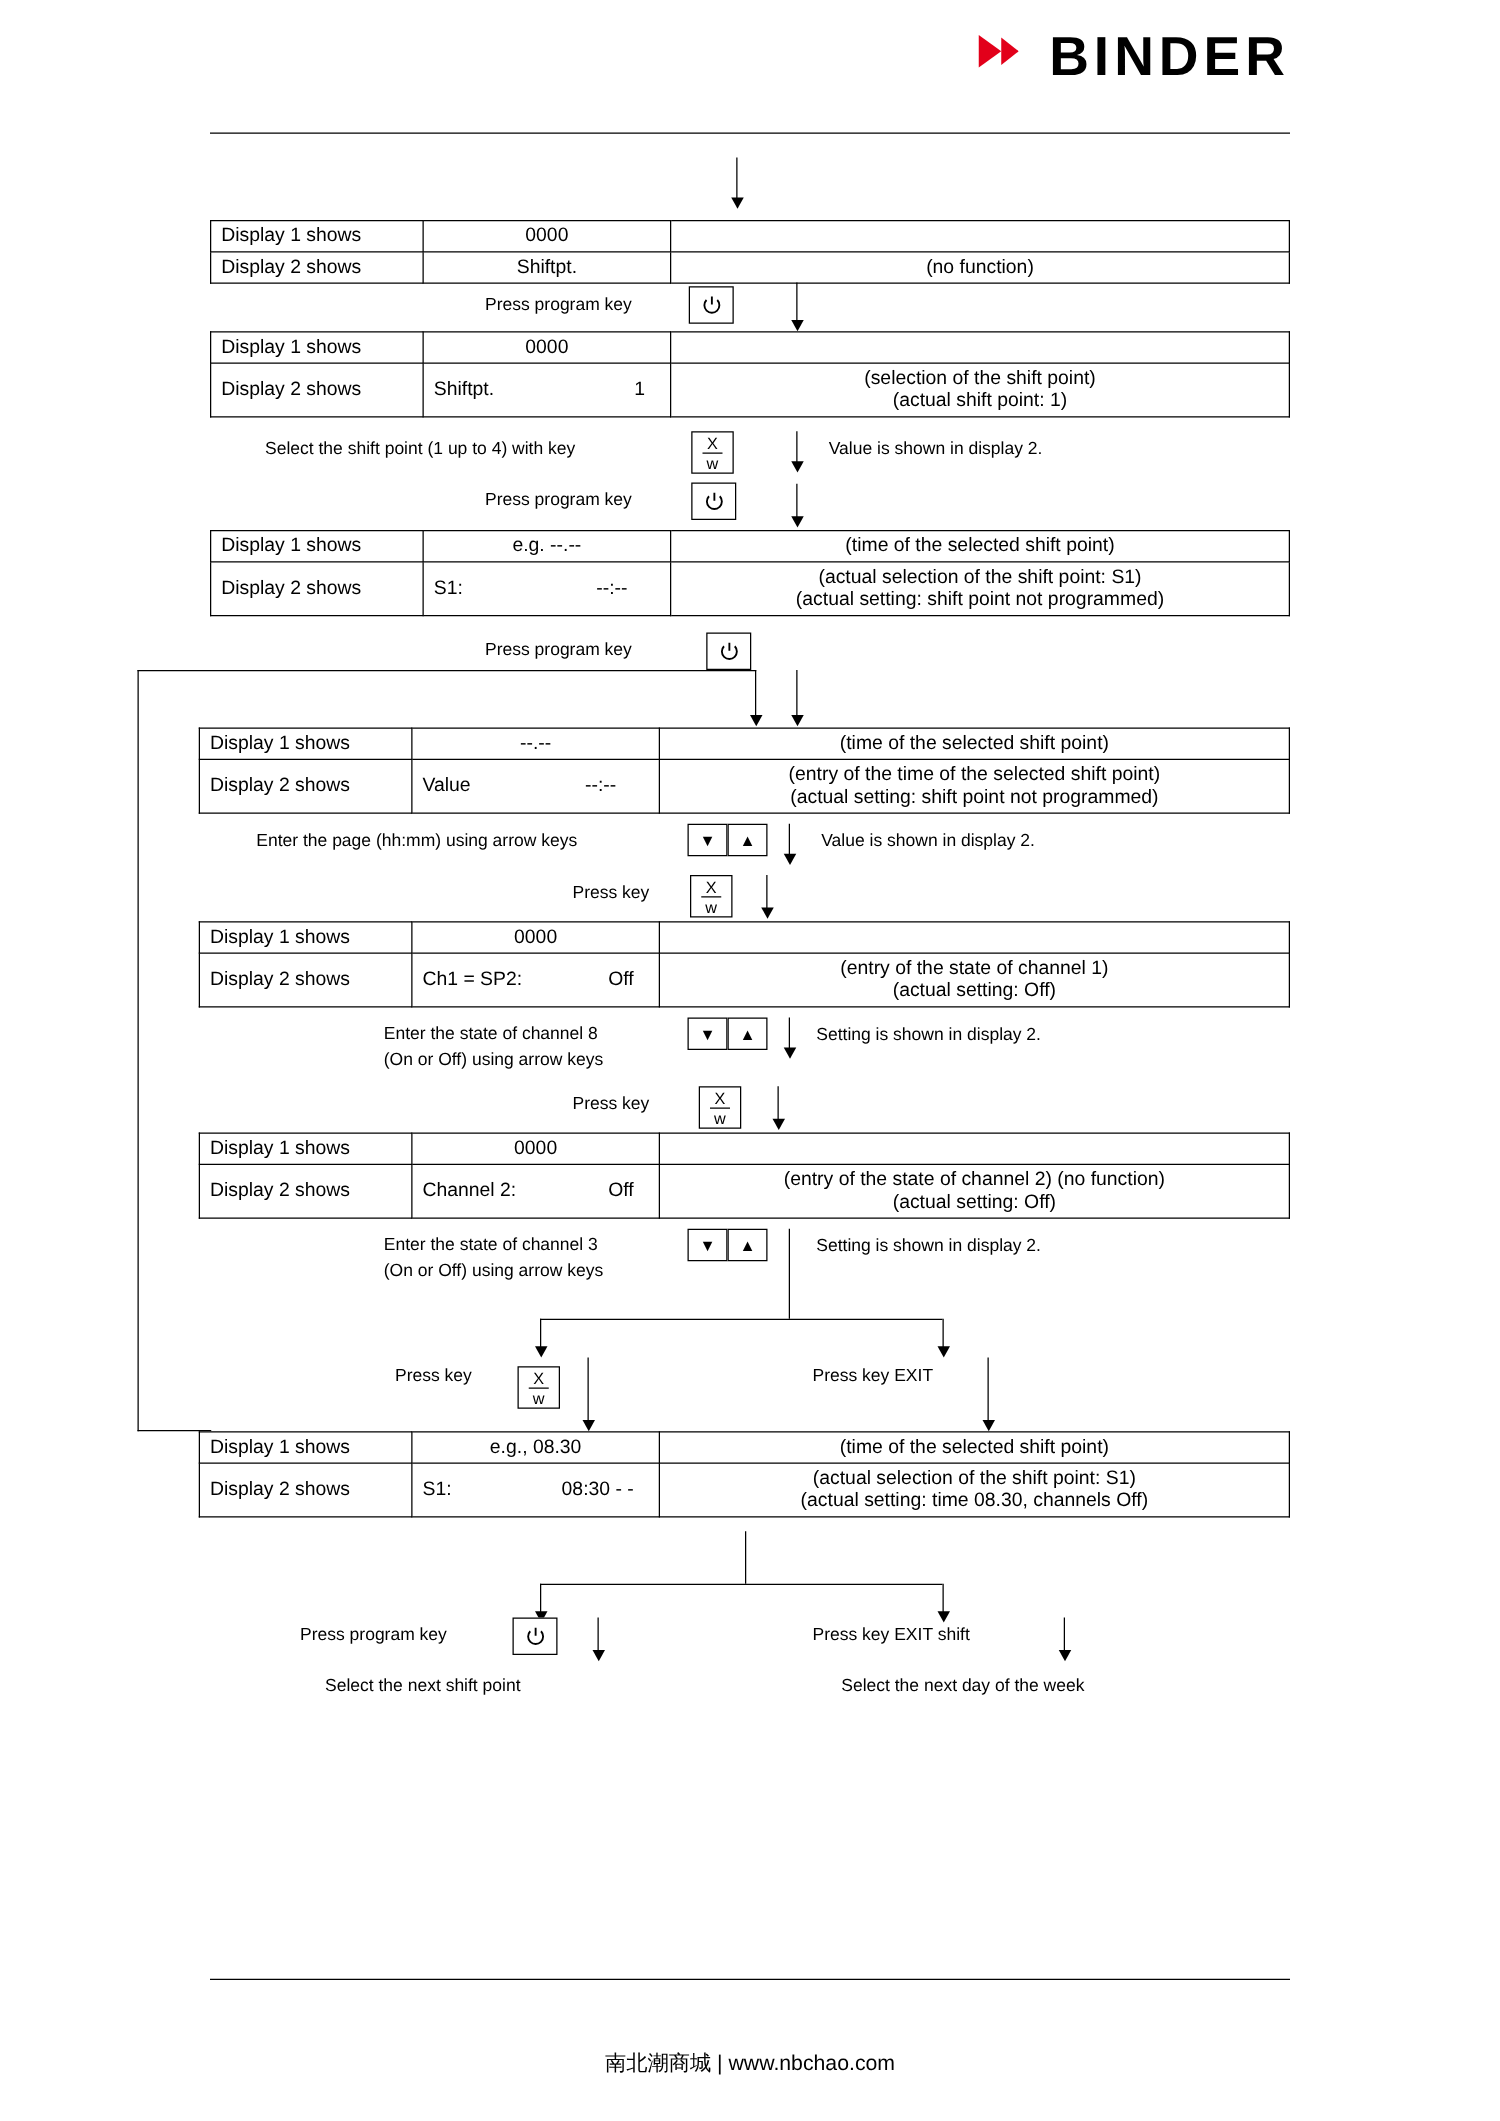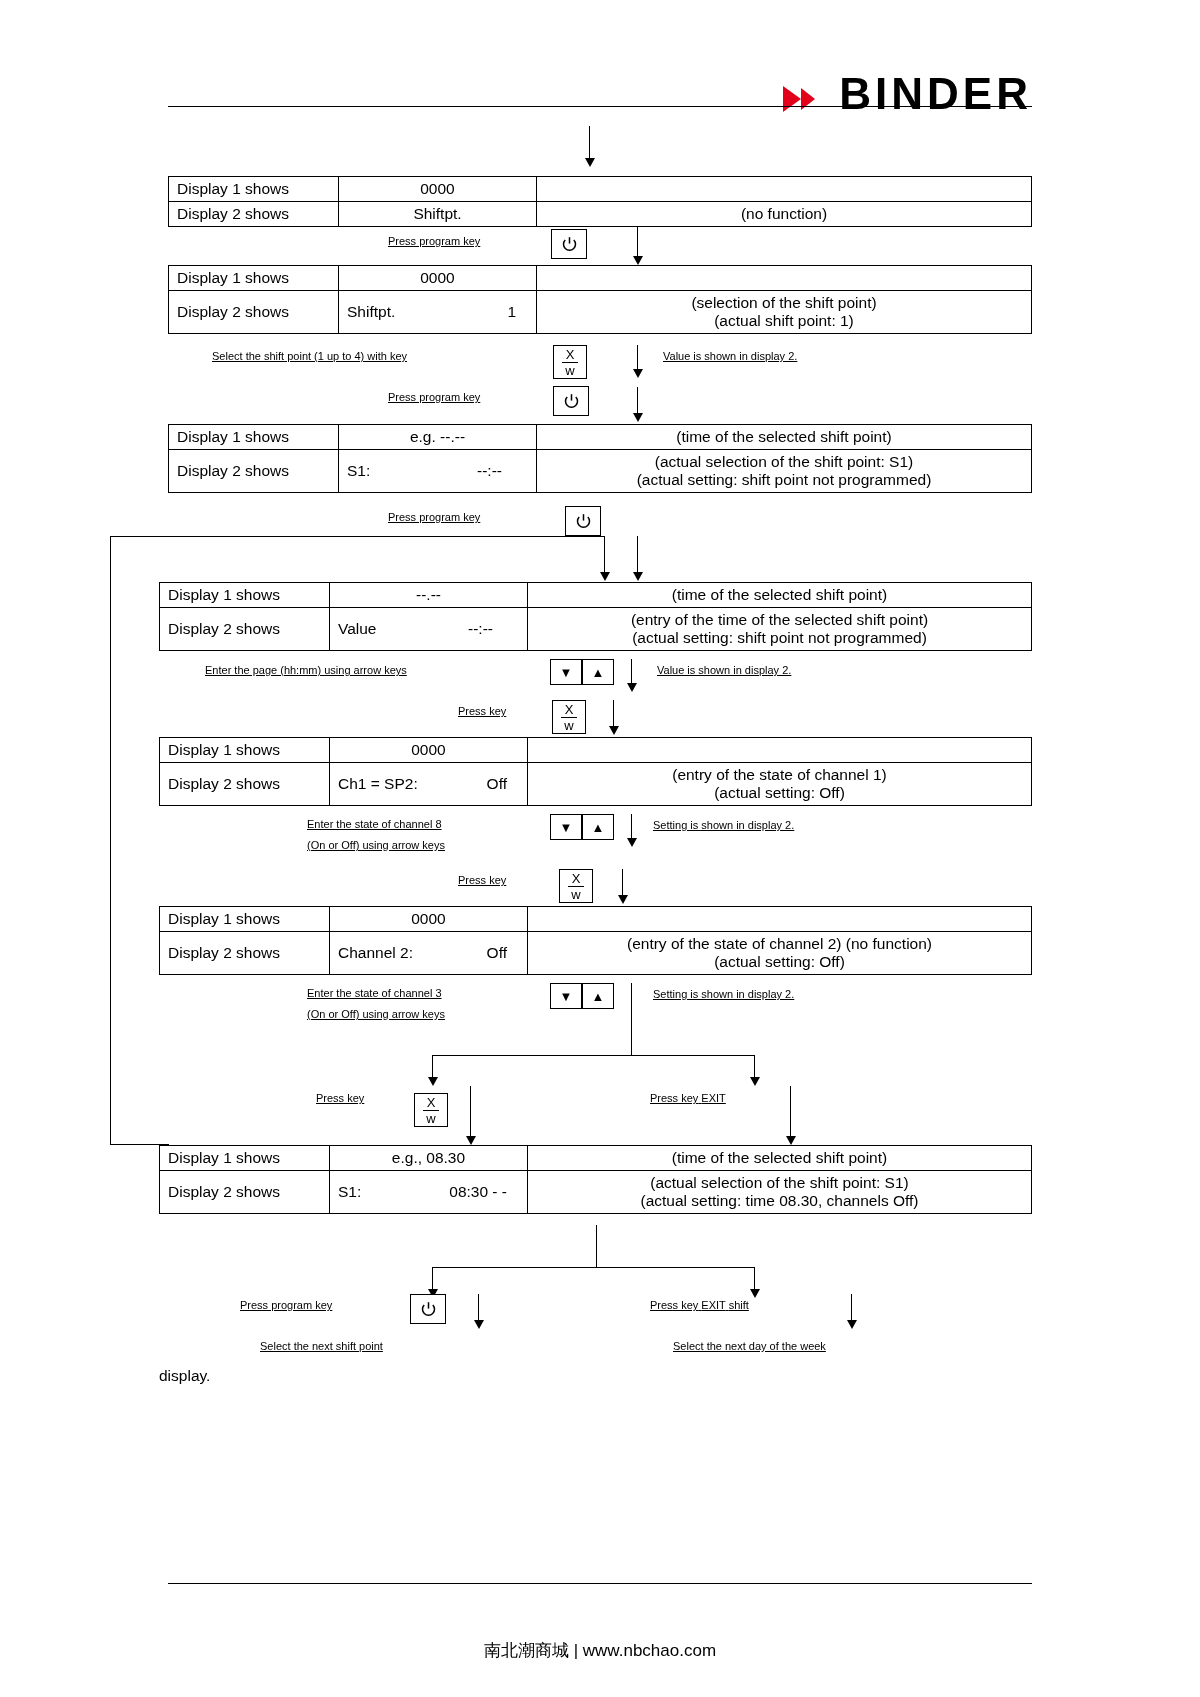--- a/index.html
+++ b/index.html
@@ -15,21 +15,21 @@
     position:relative;
     width:1200px;height:1697px;
     box-sizing:border-box;
   }
 
   
   .brand{
     position:absolute;left:0;top:24px;width:1200px;
     text-align:right;padding-right:168px;box-sizing:border-box;
   }
-  .brand-inner{display:inline-flex;align-items:flex-end;gap:24px;margin-top:48px;}
+  .brand-inner{display:inline-flex;align-items:flex-start;gap:24px;}
   .brand-mark{
     width:34px;height:34px;position:relative;display:inline-block;
   }
   .brand-mark svg{display:block;}
   .brand-text{
     font-size:44px;font-weight:bold;letter-spacing:4px;
     font-family:"Liberation Sans", sans-serif;line-height:1;
   }
   .hrule{
     position:absolute;left:168px;width:864px;height:1px;background:#000;
@@ -44,21 +44,21 @@
   }
   .footer .left{float:left;}
   .footer .right{float:right;}
   .footer-cn{
     position:absolute;left:0;top:1639px;width:1200px;text-align:center;
     font-size:17px;
   }
 
   
   .abs{position:absolute;}
-  .txt{font-size:11px;line-height:1.15;white-space:nowrap;text-decoration:underline;}
+  .txt{font-size:14px;line-height:1.15;white-space:nowrap;}
 
   
   .tbl{
     position:absolute;border:1px solid #000;border-collapse:collapse;
     font-size:15.5px;background:#fff;
   }
   .tbl td{
     border:1px solid #000;padding:3px 6px;vertical-align:middle;
     font-size:15.5px;
   }
@@ -418,19 +418,18 @@
     <span class="b">EXIT</span>
     <span>shift</span>
   </div>
   <div class="vline" style="left:851px;top:1294px;height:32px;"></div>
   <div class="arrowhead" style="left:846.5px;top:1320px;"></div>
 
   <div class="abs txt" style="left:260px;top:1340px;">Select the next shift point</div>
   <div class="abs txt" style="left:673px;top:1340px;">Select the next day of the week</div>
 
   <div class="abs" style="left:159px;top:1365px;width:873px;font-size:15.5px;line-height:1.45;">
-    <div>display.</div>
   </div>
 
   <div class="hrule bot"></div>
   <div class="footer-cn">南北潮商城 | www.nbchao.com</div>
 
 </div>
 
 </body></html>

